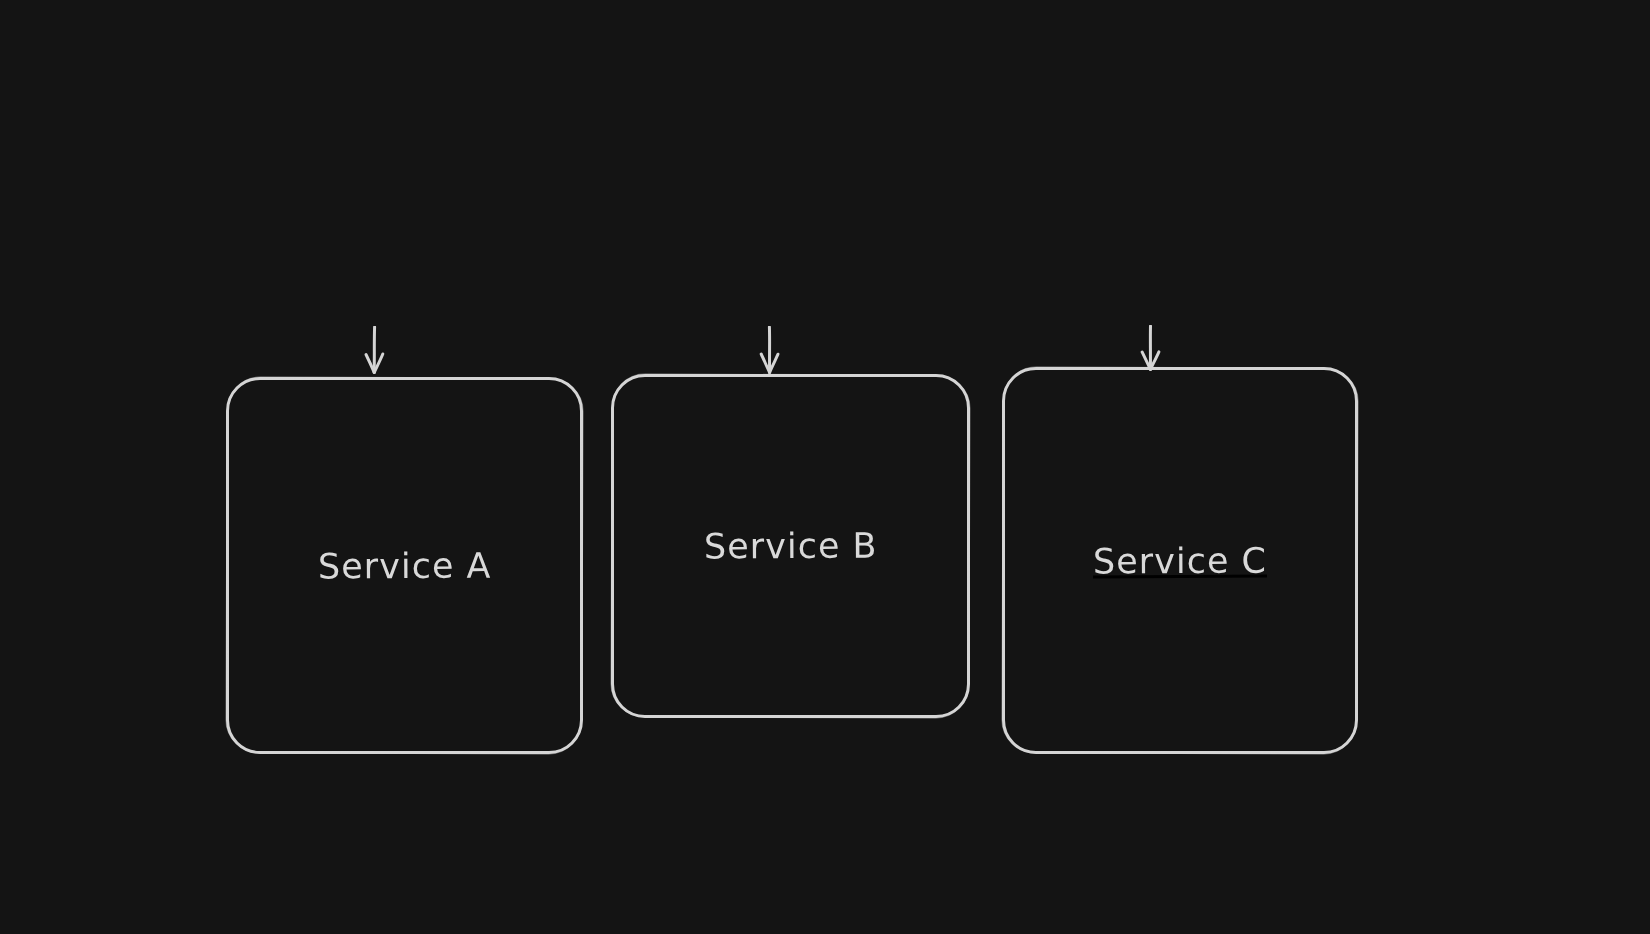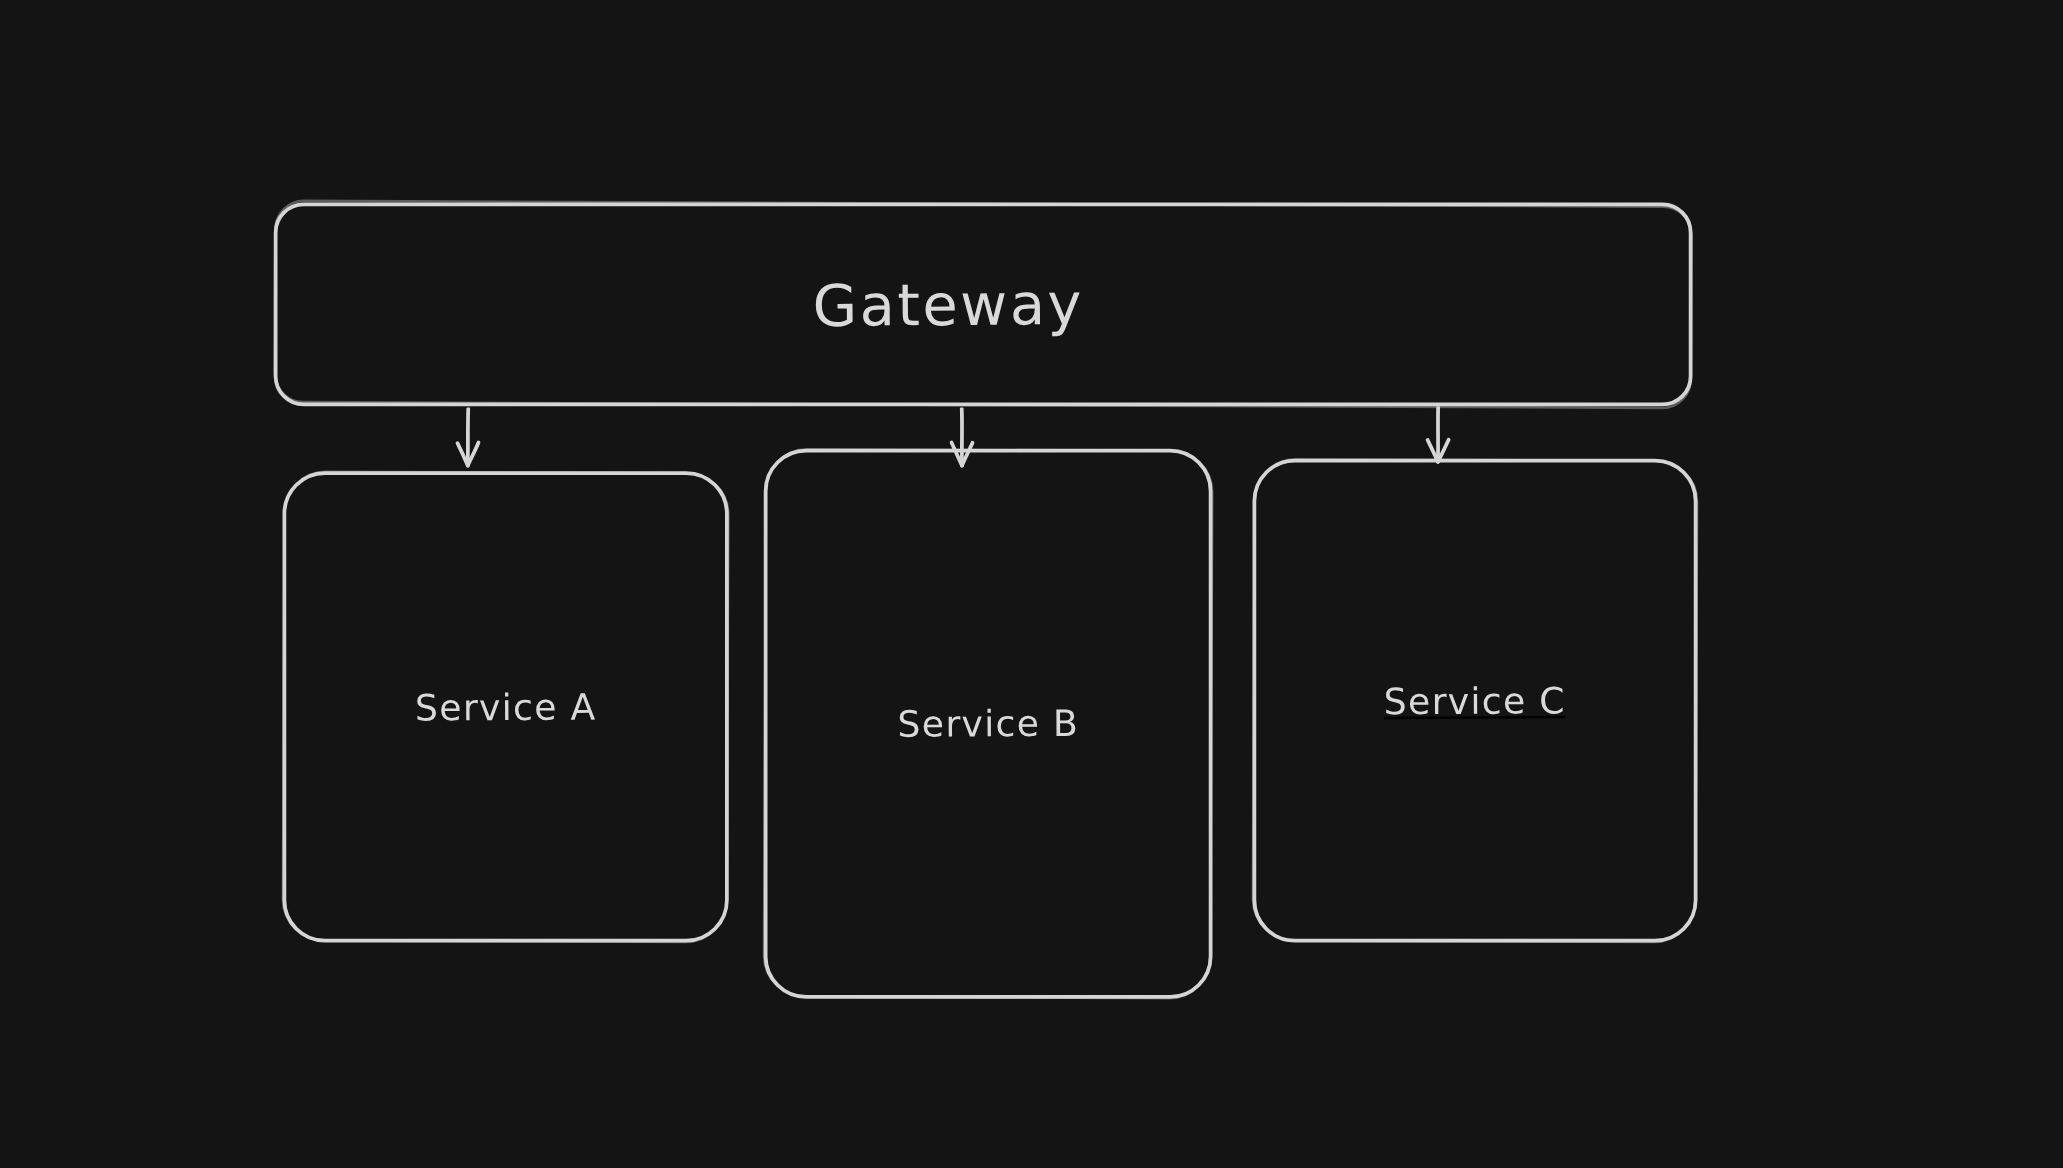--- a/index.html
+++ b/index.html
@@ -40,47 +40,44 @@
     left:219px;top:162px;width:1135px;height:163px;
     border-radius:24px;
   }
   .node-gateway .label{
     font-size:46px;
     letter-spacing:2px;
     transform:translateX(-28px) rotate(-0.4deg);
   }
   .node-service{border-radius:34px;}
   .node-service-a{left:226px;top:377px;width:357px;height:377px;}
-  .node-service-b{left:611px;top:359px;width:359px;height:440px;}
+  .node-service-b{left:611px;top:374px;width:359px;height:344px;}
   .node-service-c{left:1002px;top:367px;width:356px;height:387px;text-decoration:underline;}
   .label{
     color:var(--text);
-    font-size:29px;
+    font-size:35px;
     letter-spacing:1px;
     white-space:nowrap;
     user-select:none;
   }
   .node-service .label{transform:rotate(-0.3deg);}
   .connector{
     position:absolute;
     color:var(--stroke);
   }
   .connector svg{display:block;}
   .connector-a{left:358px;top:326px;}
   .connector-b{left:753px;top:326px;}
   .connector-c{left:1134px;top:325px;}
 </style>
 </head>
 <body>
 
 <div class="canvas">
 
-  <div class="node node-gateway">
-    <span class="label">Gateway</span>
-  </div>
 
   <div class="connector connector-a">
     <svg width="34" height="52" viewBox="0 0 34 52" fill="none" stroke="currentColor" stroke-width="3" stroke-linecap="round" stroke-linejoin="round">
       <path d="M16.6 1 C16.1 14, 16.5 30, 16.2 46"></path>
       <path d="M8 28.5 C10.8 34.2, 13.8 40.8, 16.2 46.5"></path>
       <path d="M16.2 46.5 C19 40.5, 22.4 34, 24.8 28"></path>
     </svg>
   </div>
   <div class="connector connector-b">
     <svg width="34" height="52" viewBox="0 0 34 52" fill="none" stroke="currentColor" stroke-width="3" stroke-linecap="round" stroke-linejoin="round">

